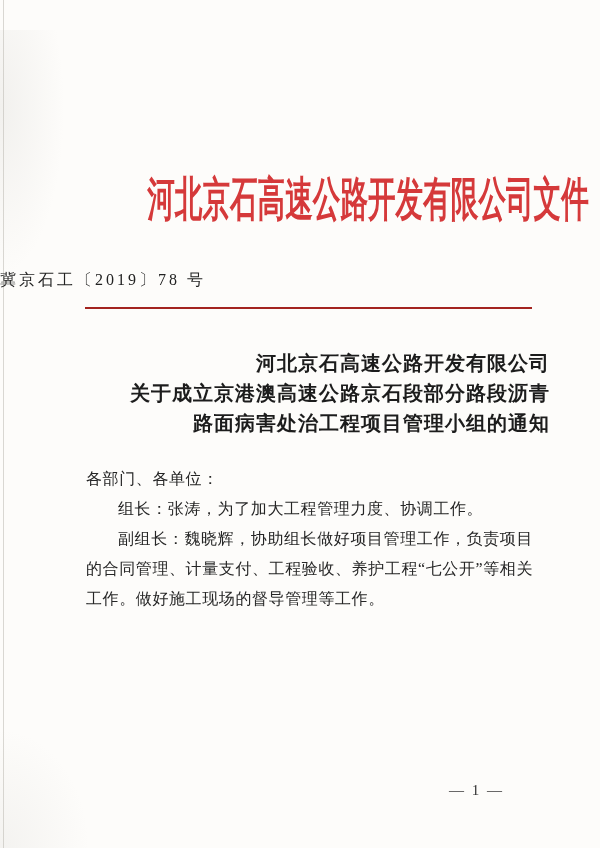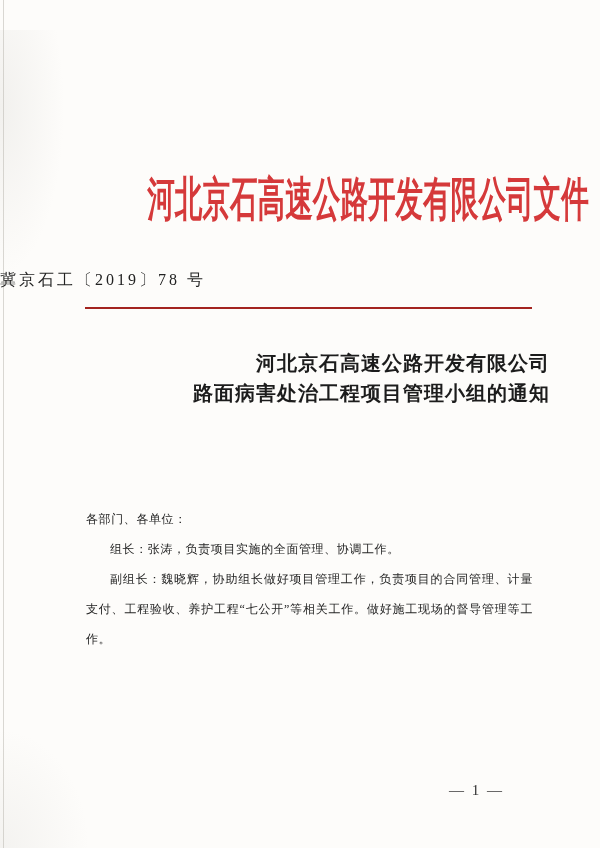--- a/index.html
+++ b/index.html
@@ -77,27 +77,26 @@
     font-size: 20px;
     line-height: 30px;
     color: #1c1c1c;
     letter-spacing: 1px;
   }
 
   .body-text {
     position: absolute;
     top: 464px; left: 86px;
     width: 447px;
-    font-size: 12px;
+    font-size: 16px;
     line-height: 30px;
     letter-spacing: 0.6px;
     text-align: justify;
     text-justify: inter-ideograph;
     color: #262626;
-    margin-top: 40px;
   }
   .body-text .salutation { text-indent: 0; }
   .body-text .para { text-indent: 2em; }
 
   .page-number {
     position: absolute;
     top: 782px; right: 96px;
     font-size: 15px;
     letter-spacing: 2px;
     color: #333;
@@ -115,24 +114,25 @@
   <div class="letterhead-title">
     <span class="squeeze">河北京石高速公路开发有限公司文件</span>
   </div>
 
   <div class="doc-number">冀京石工〔2019〕78 号</div>
 
   <div class="red-rule"></div>
 
   <div class="doc-title">
     <div>河北京石高速公路开发有限公司</div>
+    <div>关于成立京港澳高速公路京石段部分路段沥青</div>
     <div>路面病害处治工程项目管理小组的通知</div>
   </div>
 
   <div class="body-text">
     <div class="salutation">各部门、各单位：</div>
-    <div class="para">组长：张涛，负责项目实施的全面管理、协调工作。</div>
+    <div class="para">组长：张涛，为了加大工程管理力度、协调工作。</div>
     <div class="para">副组长：魏晓辉，协助组长做好项目管理工作，负责项目的合同管理、计量支付、工程验收、养护工程“七公开”等相关工作。做好施工现场的督导管理等工作。</div>
   </div>
 
   <div class="page-number">— 1 —</div>
 
 </div>
 
 </body></html>

